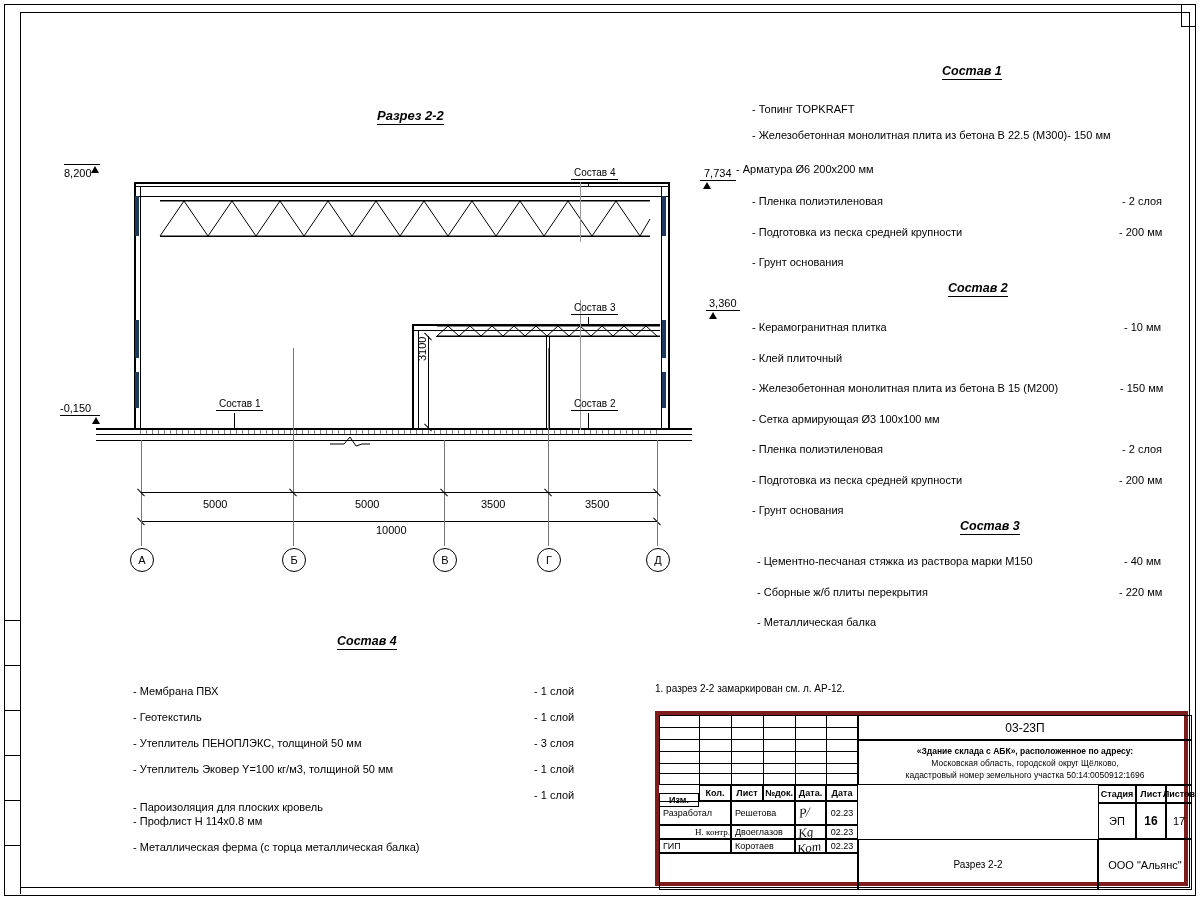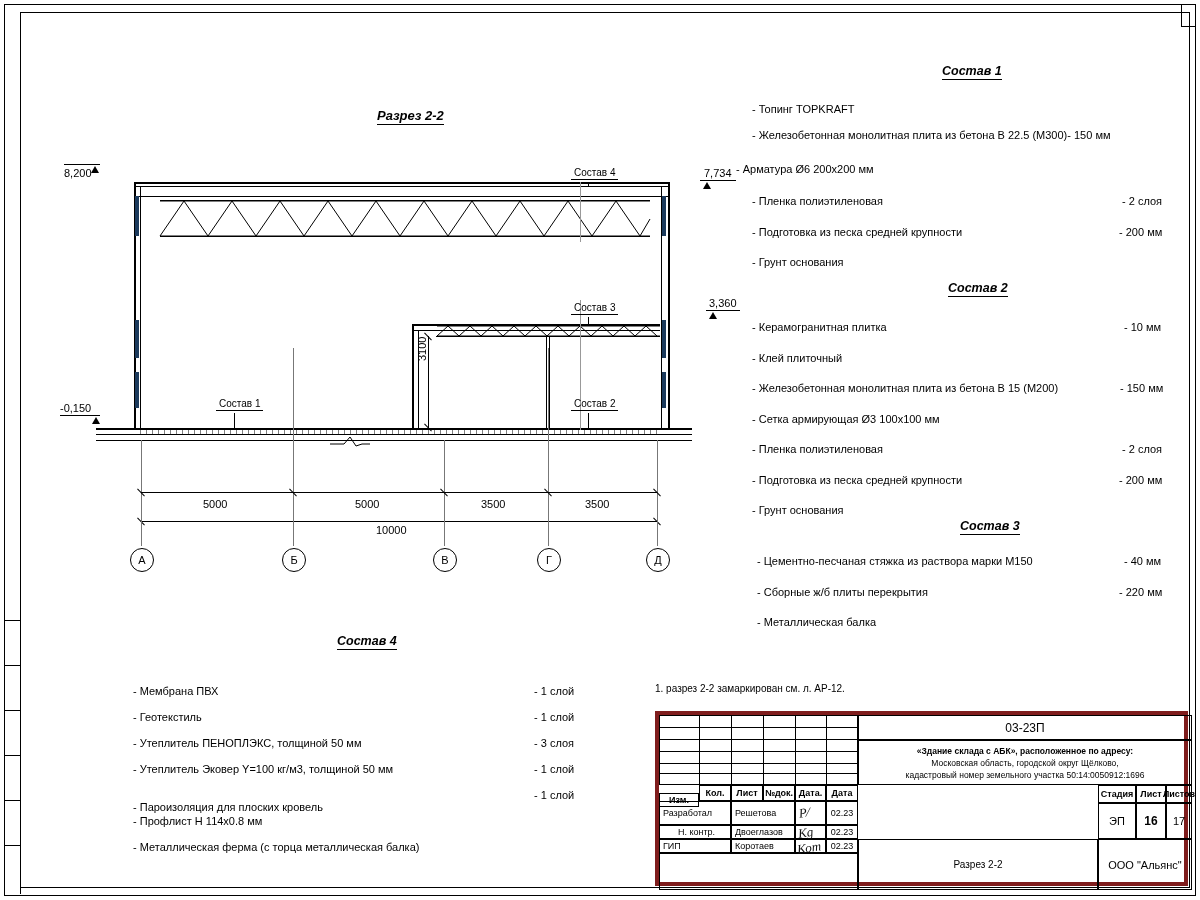--- a/index.html
+++ b/index.html
@@ -288,21 +288,21 @@
       <span>Разработал</span>
       </div>
     <div class="cellbox" style="left:72px;top:86px;width:64px;height:24px;justify-content:flex-start;padding-left:3px;">
       <span>Решетова</span>
       </div>
     <div class="cellbox" style="left:136px;top:86px;width:31px;height:24px;"></div>
     <div class="cellbox" style="left:167px;top:86px;width:32px;height:24px;">
       <span>02.23</span>
       </div>
 
-    <div class="cellbox" style="left:0px;top:110px;width:72px;height:14px;justify-content:center;padding-left:3px;">
+    <div class="cellbox" style="left:0px;top:110px;width:72px;height:14px;justify-content:flex-end;padding-left:3px;font-family:Liberation Serif, serif;">
       <span>Н. контр.</span>
       </div>
     <div class="cellbox" style="left:72px;top:110px;width:64px;height:14px;justify-content:flex-start;padding-left:3px;">
       <span>Двоеглазов</span>
       </div>
     <div class="cellbox" style="left:136px;top:110px;width:31px;height:14px;"></div>
     <div class="cellbox" style="left:167px;top:110px;width:32px;height:14px;">
       <span>02.23</span>
       </div>
 

